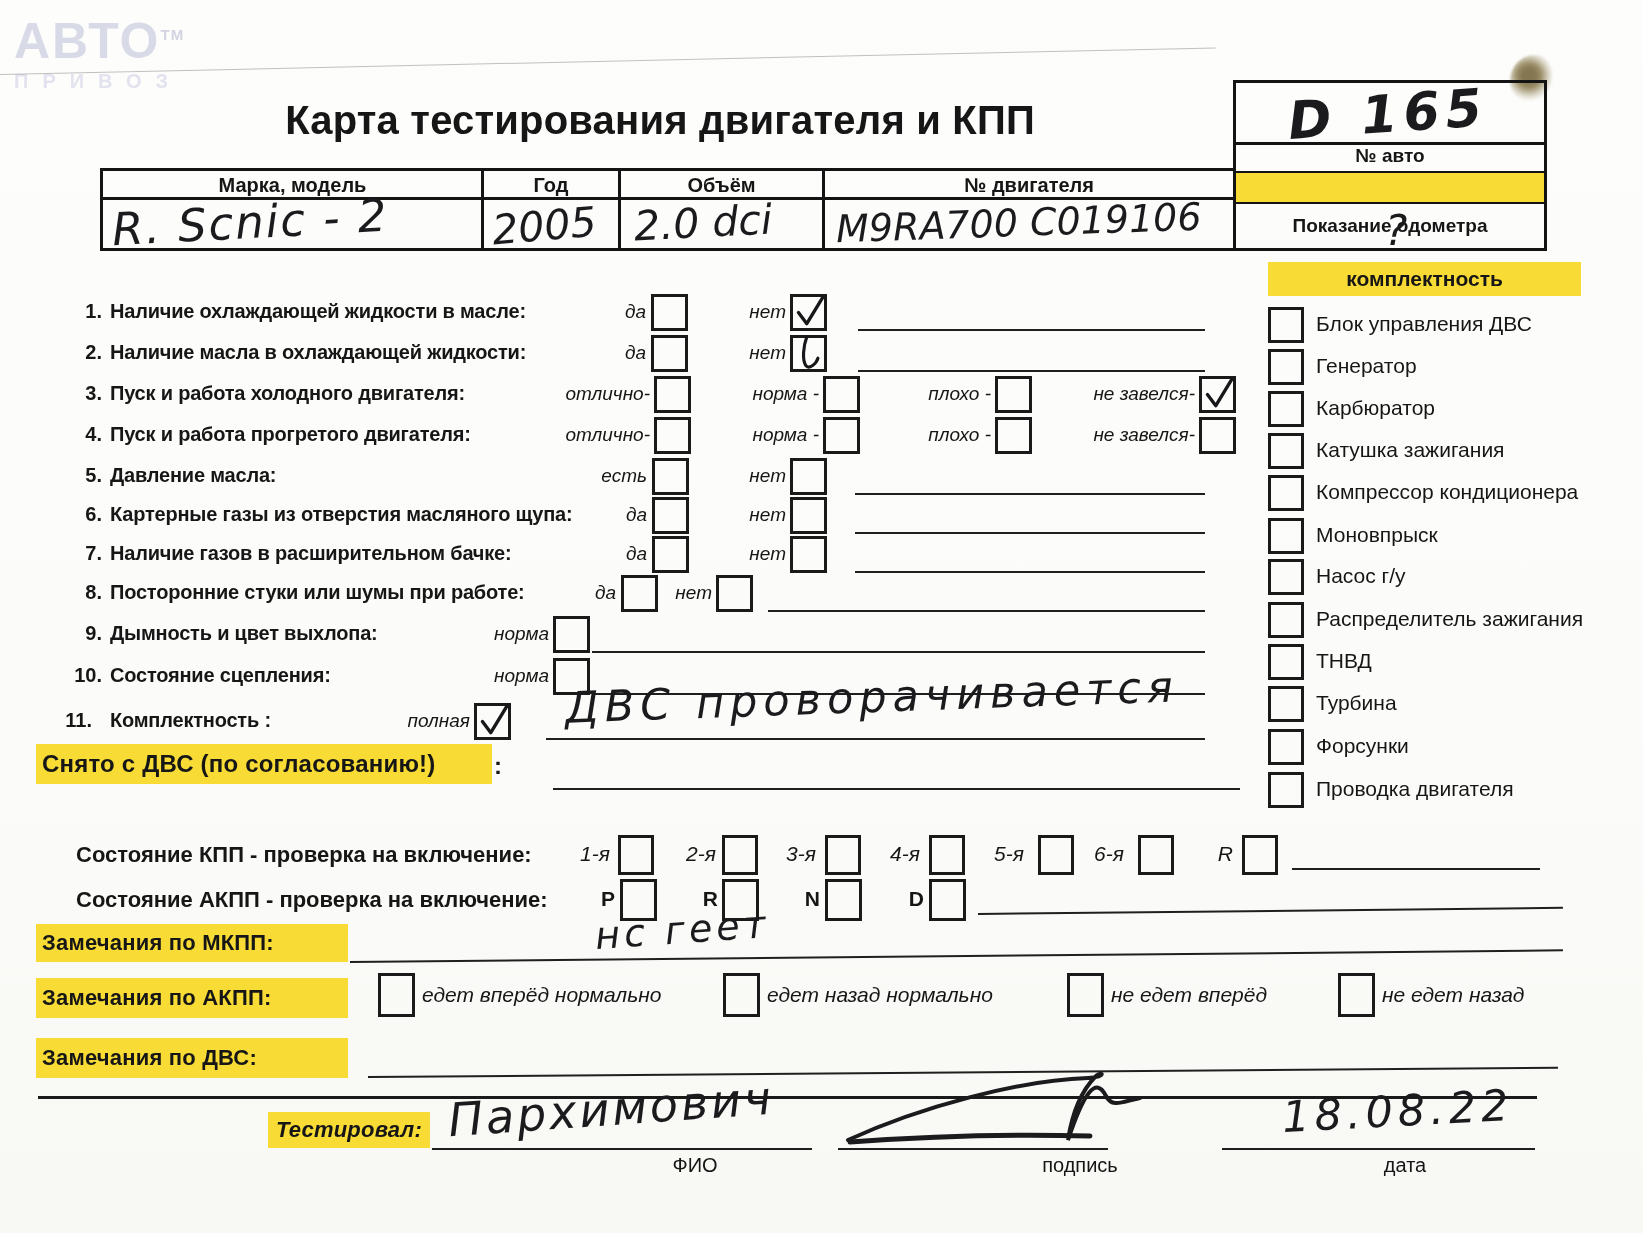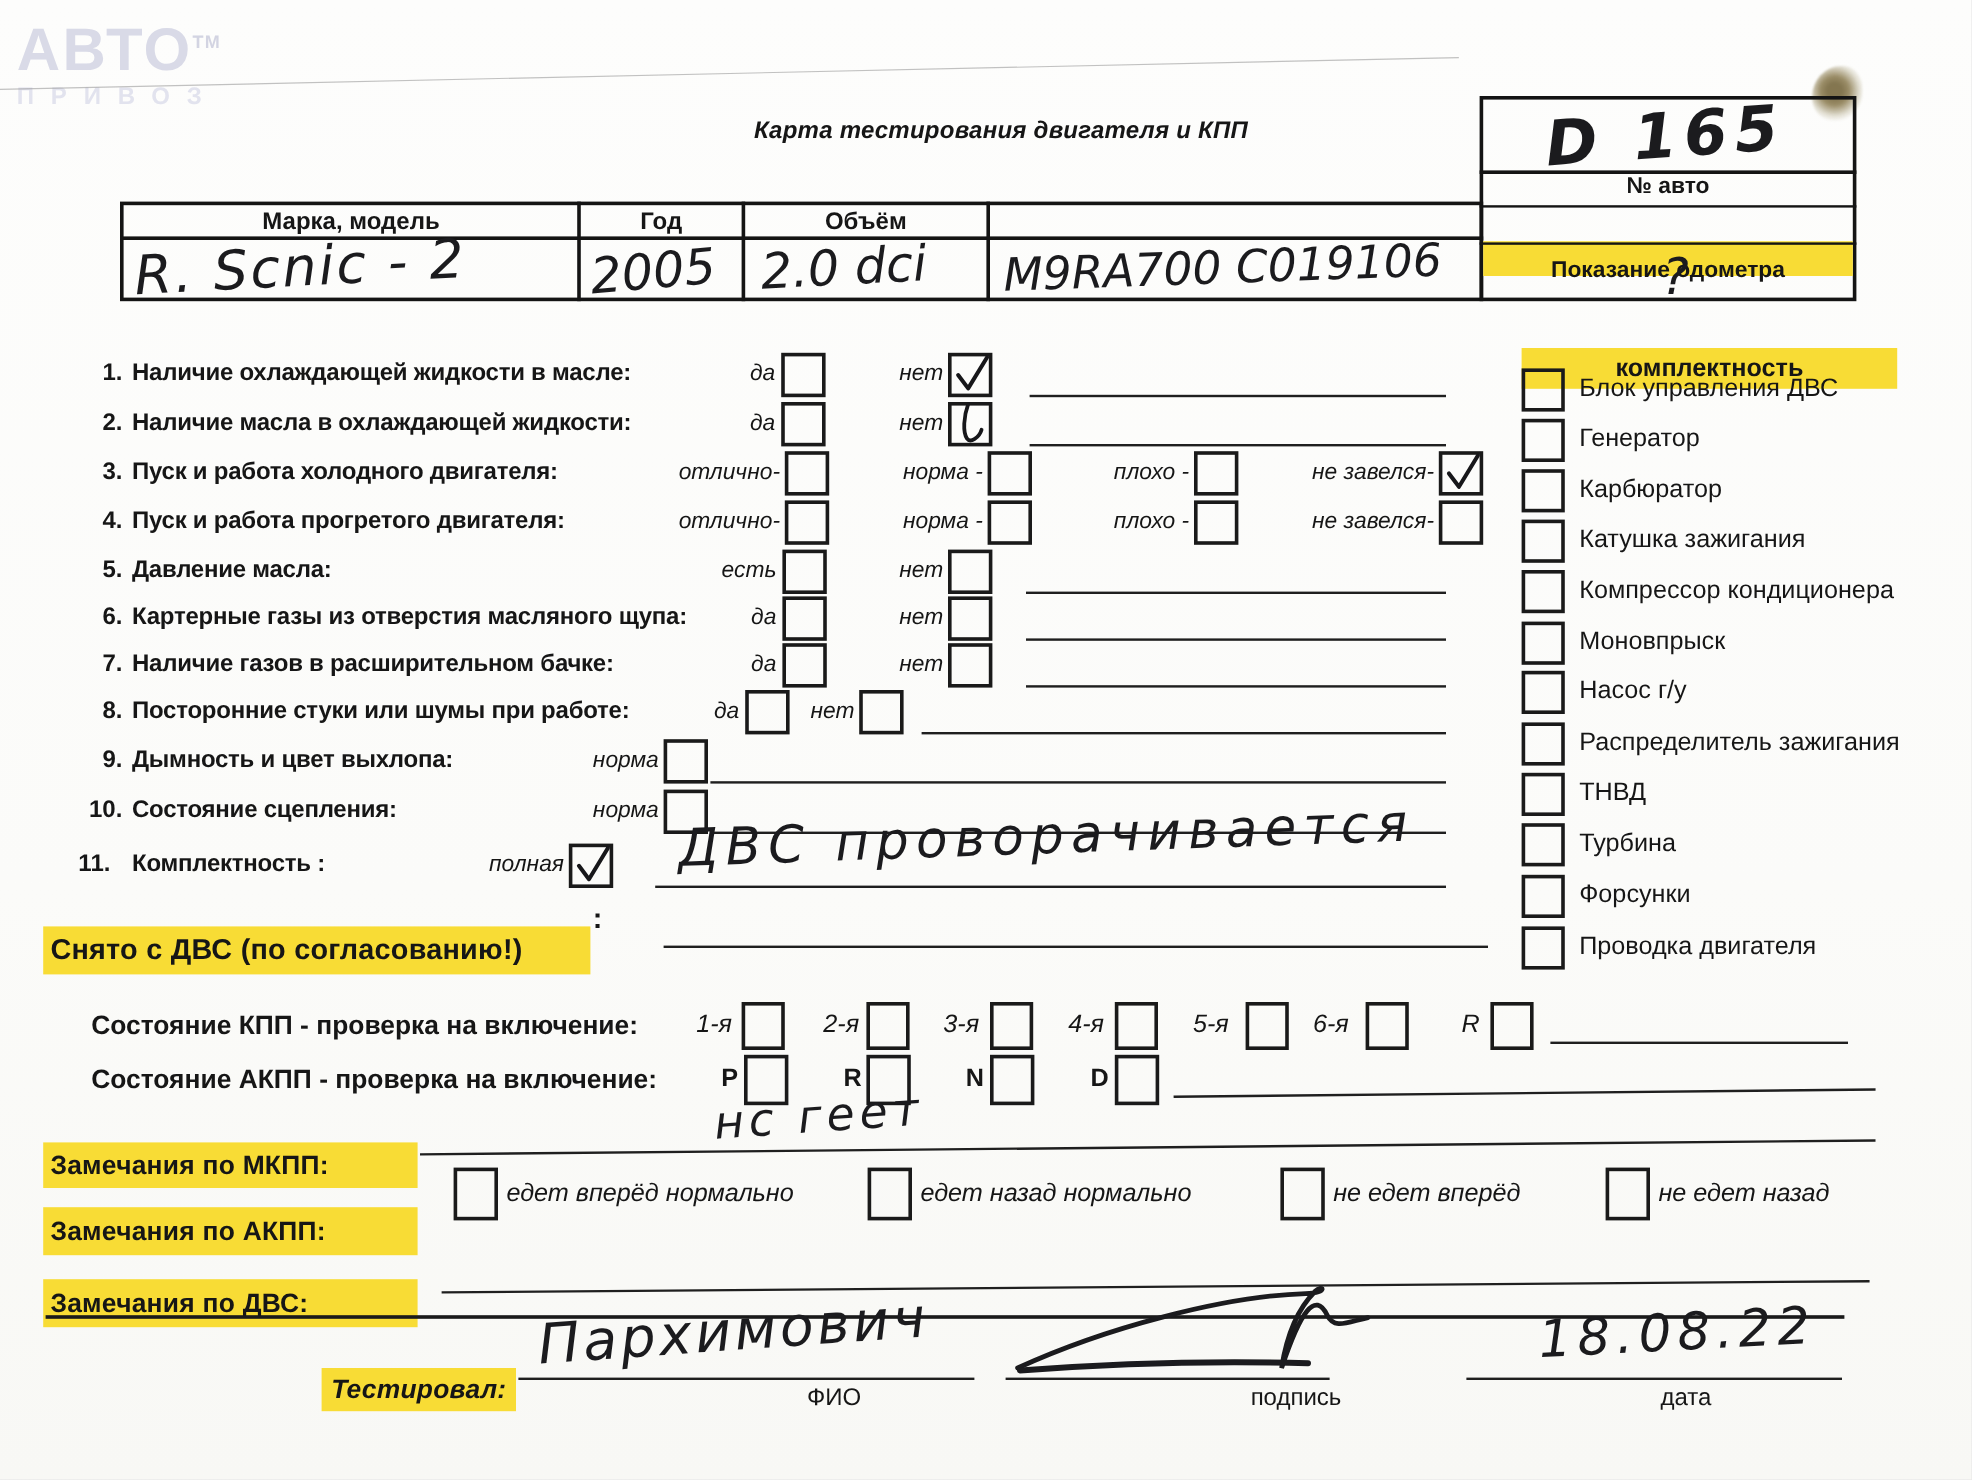--- a/index.html
+++ b/index.html
@@ -10,27 +10,27 @@
   }
   .abs{position:absolute;}
   
   .wm-top{font-weight:bold; font-size:50px; letter-spacing:2px; color:#d9dae7;}
   .wm-top sup{font-size:15px; color:#d3d4e2; letter-spacing:1px;}
   .wm-bottom{font-size:20px; letter-spacing:14px; color:#e2e3ee; font-weight:bold;}
   .scan-line{height:1px; background:#8f8f8f; opacity:.55; transform-origin:left center;}
   .stain{width:42px;height:46px; border-radius:60% 40% 55% 45%;
     background:radial-gradient(circle at 45% 45%, #6f5f33 0 18%, #8a7a4e 35%, rgba(160,150,110,.35) 60%, transparent 75%);
     filter:blur(1px); opacity:.85;}
-  .title{font-size:20px; font-weight:bold; letter-spacing:.2px; text-align:right; margin:0;font-style:italic;}
+  .title{font-size:40px; font-weight:bold; letter-spacing:.2px; text-align:center; margin:0;}
   
   .tbox{border:3px solid #141414; box-sizing:border-box;}
   .vline{width:3px; background:#141414;}
   .hline{height:3px; background:#141414;}
   .hdr{font-weight:bold; font-size:20px; text-align:center;}
-  .yellow{background:#f8dc35;margin-top:28px;}
+  .yellow{background:#f8dc35;}
   .sec-label{font-weight:bold; font-size:22px; letter-spacing:.2px;}
   .cb{border:3px solid #1a1a1a; box-sizing:border-box; background:transparent;}
   .cb svg{position:absolute; left:-2px; top:-4px; width:120%; height:120%; overflow:visible;}
   .wline{border-top:2px solid #1f1f1f; height:0;}
   .rownum{font-weight:bold; font-size:20px; text-align:right;}
   .rowlabel{font-weight:bold; font-size:20px; letter-spacing:-0.2px; white-space:nowrap;}
   .opt{font-style:italic; font-size:19px; text-align:right; white-space:nowrap;}
   .comp-label{font-size:21px; white-space:nowrap;}
   .hw{font-family:"DejaVu Sans",sans-serif; font-style:italic; color:#1b1b1e; white-space:nowrap;}
   .small-label{font-size:20px; text-align:center;}
@@ -55,20 +55,21 @@
   <h1 class="abs title" style="left:280px; top:98px; width:760px;">Карта тестирования двигателя  и КПП</h1>
 
   <div class="abs tbox" style="left:100px; top:168px; width:1136px; height:83px;"></div>
   <div class="abs hline" style="left:100px; top:197px; width:1136px;"></div>
   <div class="abs vline" style="left:481px; top:168px; height:83px;"></div>
   <div class="abs vline" style="left:618px; top:168px; height:83px;"></div>
   <div class="abs vline" style="left:822px; top:168px; height:83px;"></div>
   <div class="abs hdr" style="left:104px; top:174px; width:377px;">Марка, модель</div>
   <div class="abs hdr" style="left:484px; top:174px; width:134px;">Год</div>
   <div class="abs hdr" style="left:621px; top:174px; width:201px;">Объём</div>
+  <div class="abs hdr" style="left:825px; top:174px; width:408px;">№ двигателя</div>
 
   <div class="abs hw" style="left:112px; top:196px; font-size:45px; transform:rotate(-3deg); letter-spacing:2px;">R. Scnic - 2</div>
   <div class="abs hw" style="left:492px; top:202px; font-size:41px; transform:rotate(-5deg);">2005</div>
   <div class="abs hw" style="left:634px; top:199px; font-size:41px; transform:rotate(-3deg);">2.0 dci</div>
   <div class="abs hw" style="left:836px; top:201px; font-size:38px; transform:rotate(-2deg);">M9RA700  C019106</div>
 
   <div class="abs tbox" style="left:1233px; top:80px; width:314px; height:171px;"></div>
   <div class="abs hline" style="left:1233px; top:142px; width:314px;"></div>
   <div class="abs" style="left:1233px; top:171px; width:314px; height:2px; background:#141414;"></div>
   <div class="abs yellow" style="left:1236px; top:173px; width:308px; height:29px;"></div>

